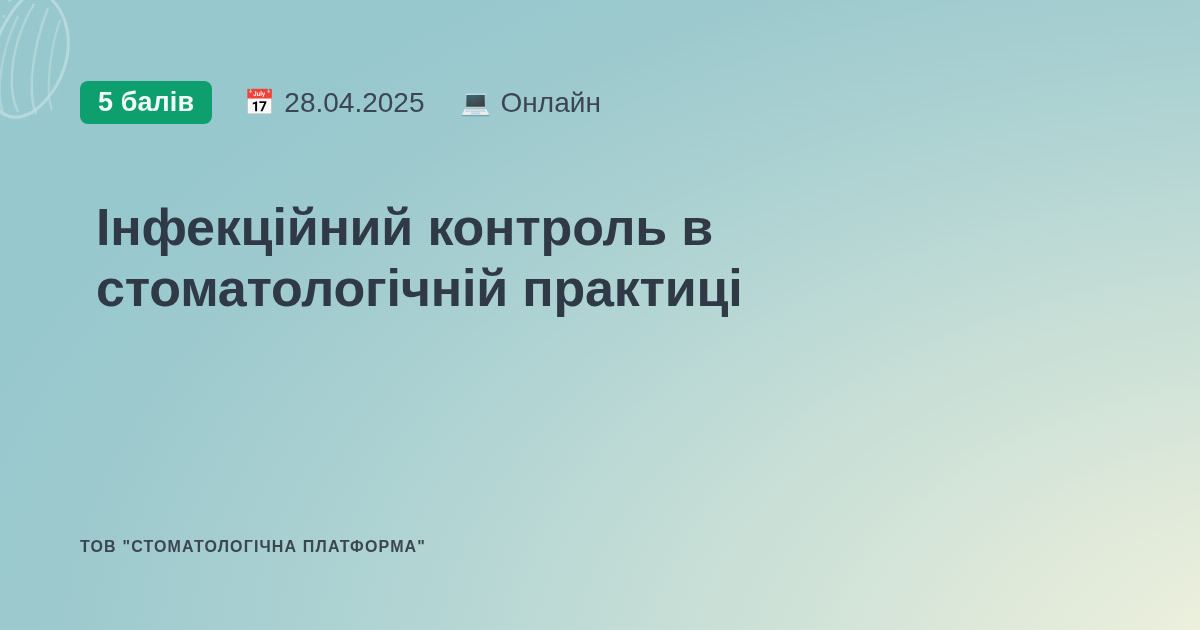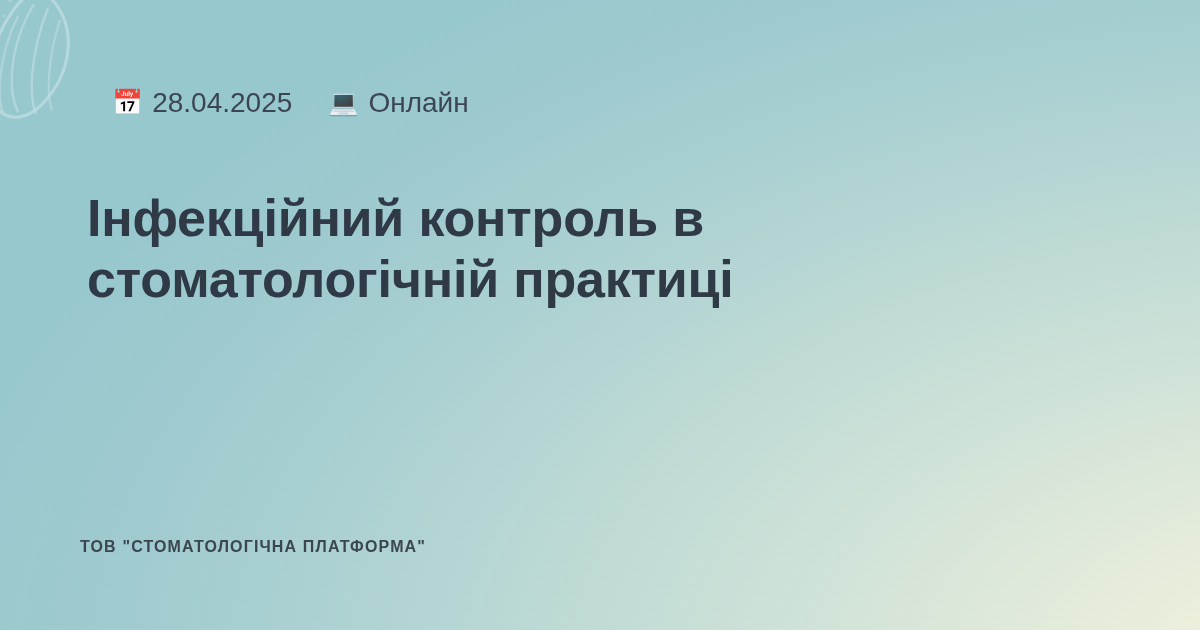--- a/index.html
+++ b/index.html
@@ -106,21 +106,21 @@
   .meta-item.date { margin-left: 32px; }
   .meta-item.format { margin-left: 36px; }
 
   .meta-emoji {
     font-size: 25px;
     line-height: 1;
     display: inline-block;
   }
 
   .title {
-    margin: 7px;
+    margin: 16px;
     padding-top: 57px;
     max-width: 800px;
     color: #2f3a46;
     font-size: 52px;
     font-weight: 700;
     line-height: 1.18;
     letter-spacing: -0.2px;
   }
 
   .footer {
@@ -152,20 +152,21 @@
     <circle cx="10" cy="30" r="1.8" fill="#ffffff" opacity="0.65"></circle>
     <circle cx="22" cy="26" r="1.6" fill="#ffffff" opacity="0.6"></circle>
     <circle cx="6" cy="48" r="1.6" fill="#ffffff" opacity="0.55"></circle>
     <circle cx="38" cy="4" r="1.5" fill="#ffffff" opacity="0.6"></circle>
   </svg>
 
   <div class="content">
 
     <div class="meta-row">
 
+      <span class="points-badge">5 балів</span>
 
       <span class="meta-item date">
         <span class="meta-emoji">📅</span>
         <span>28.04.2025</span>
       </span>
 
       <span class="meta-item format">
         <span class="meta-emoji">💻</span>
         <span>Онлайн</span>
       </span>

